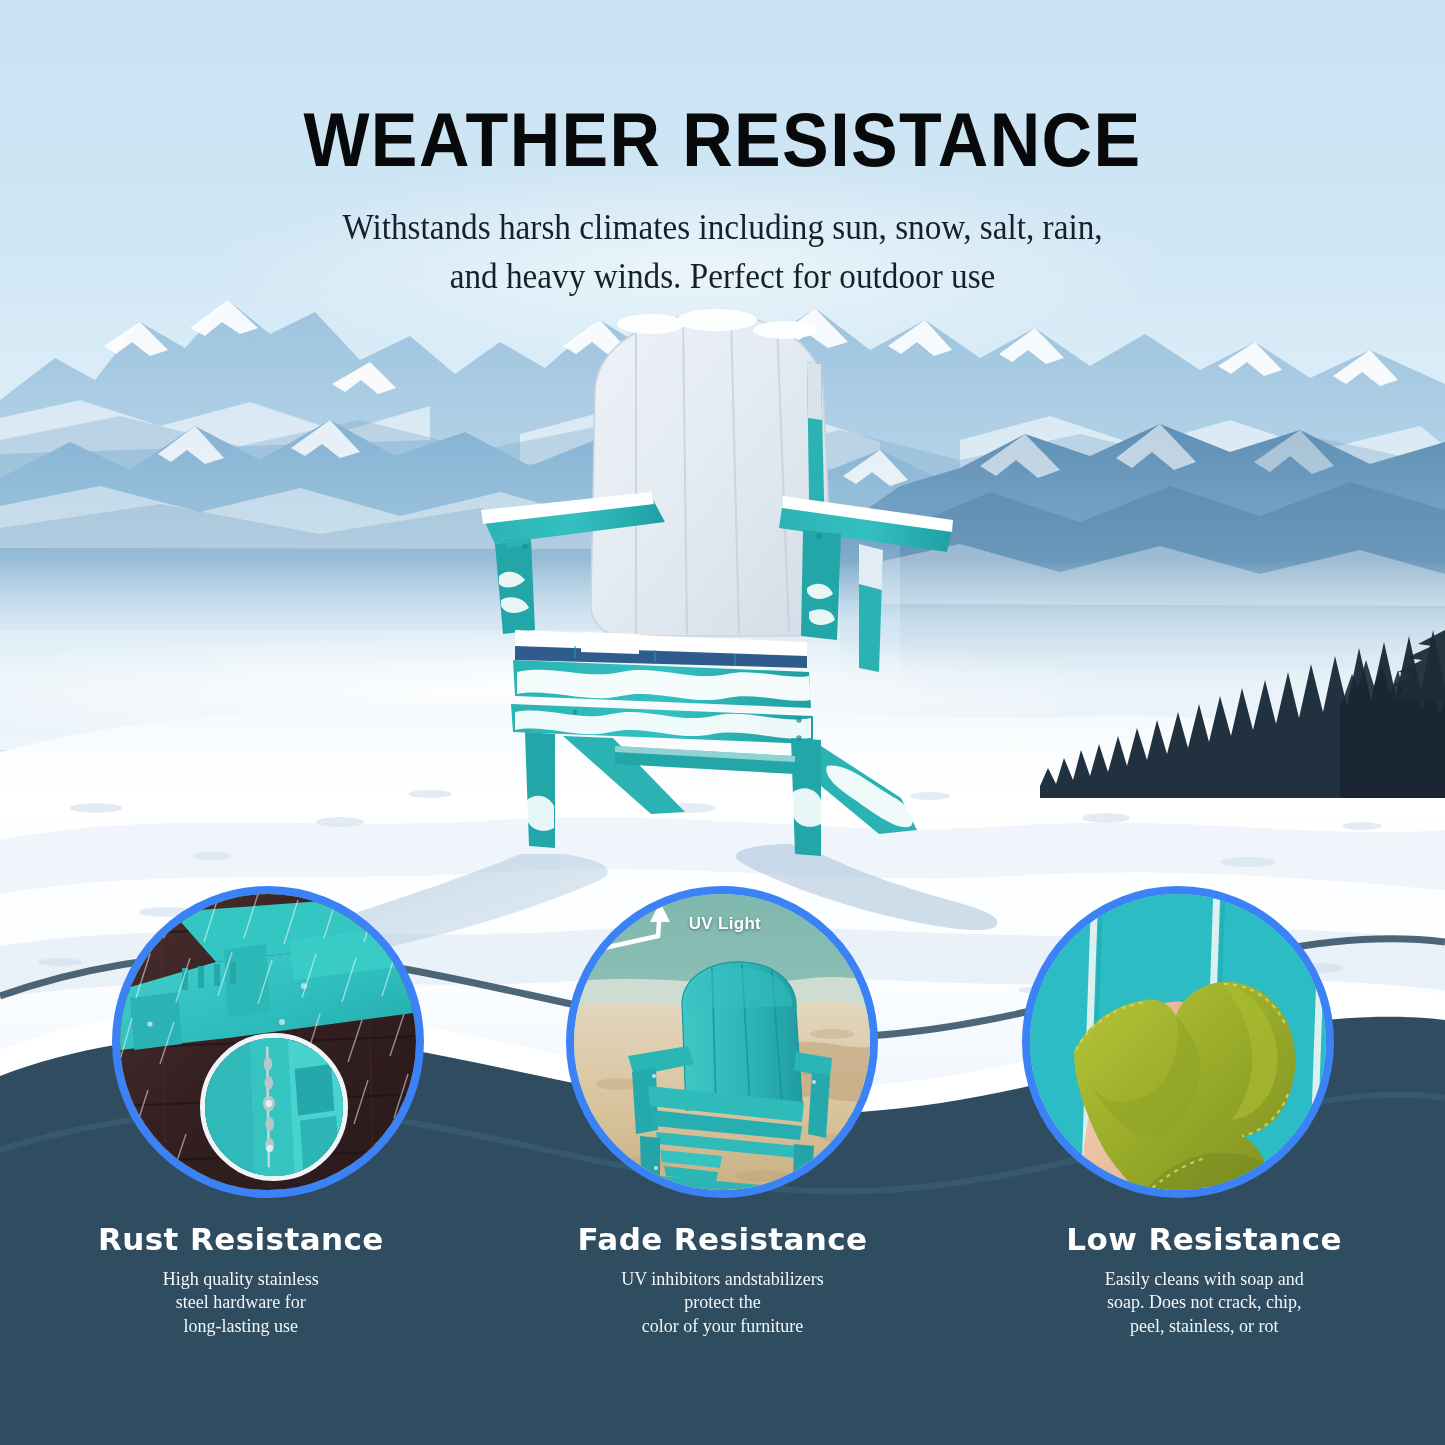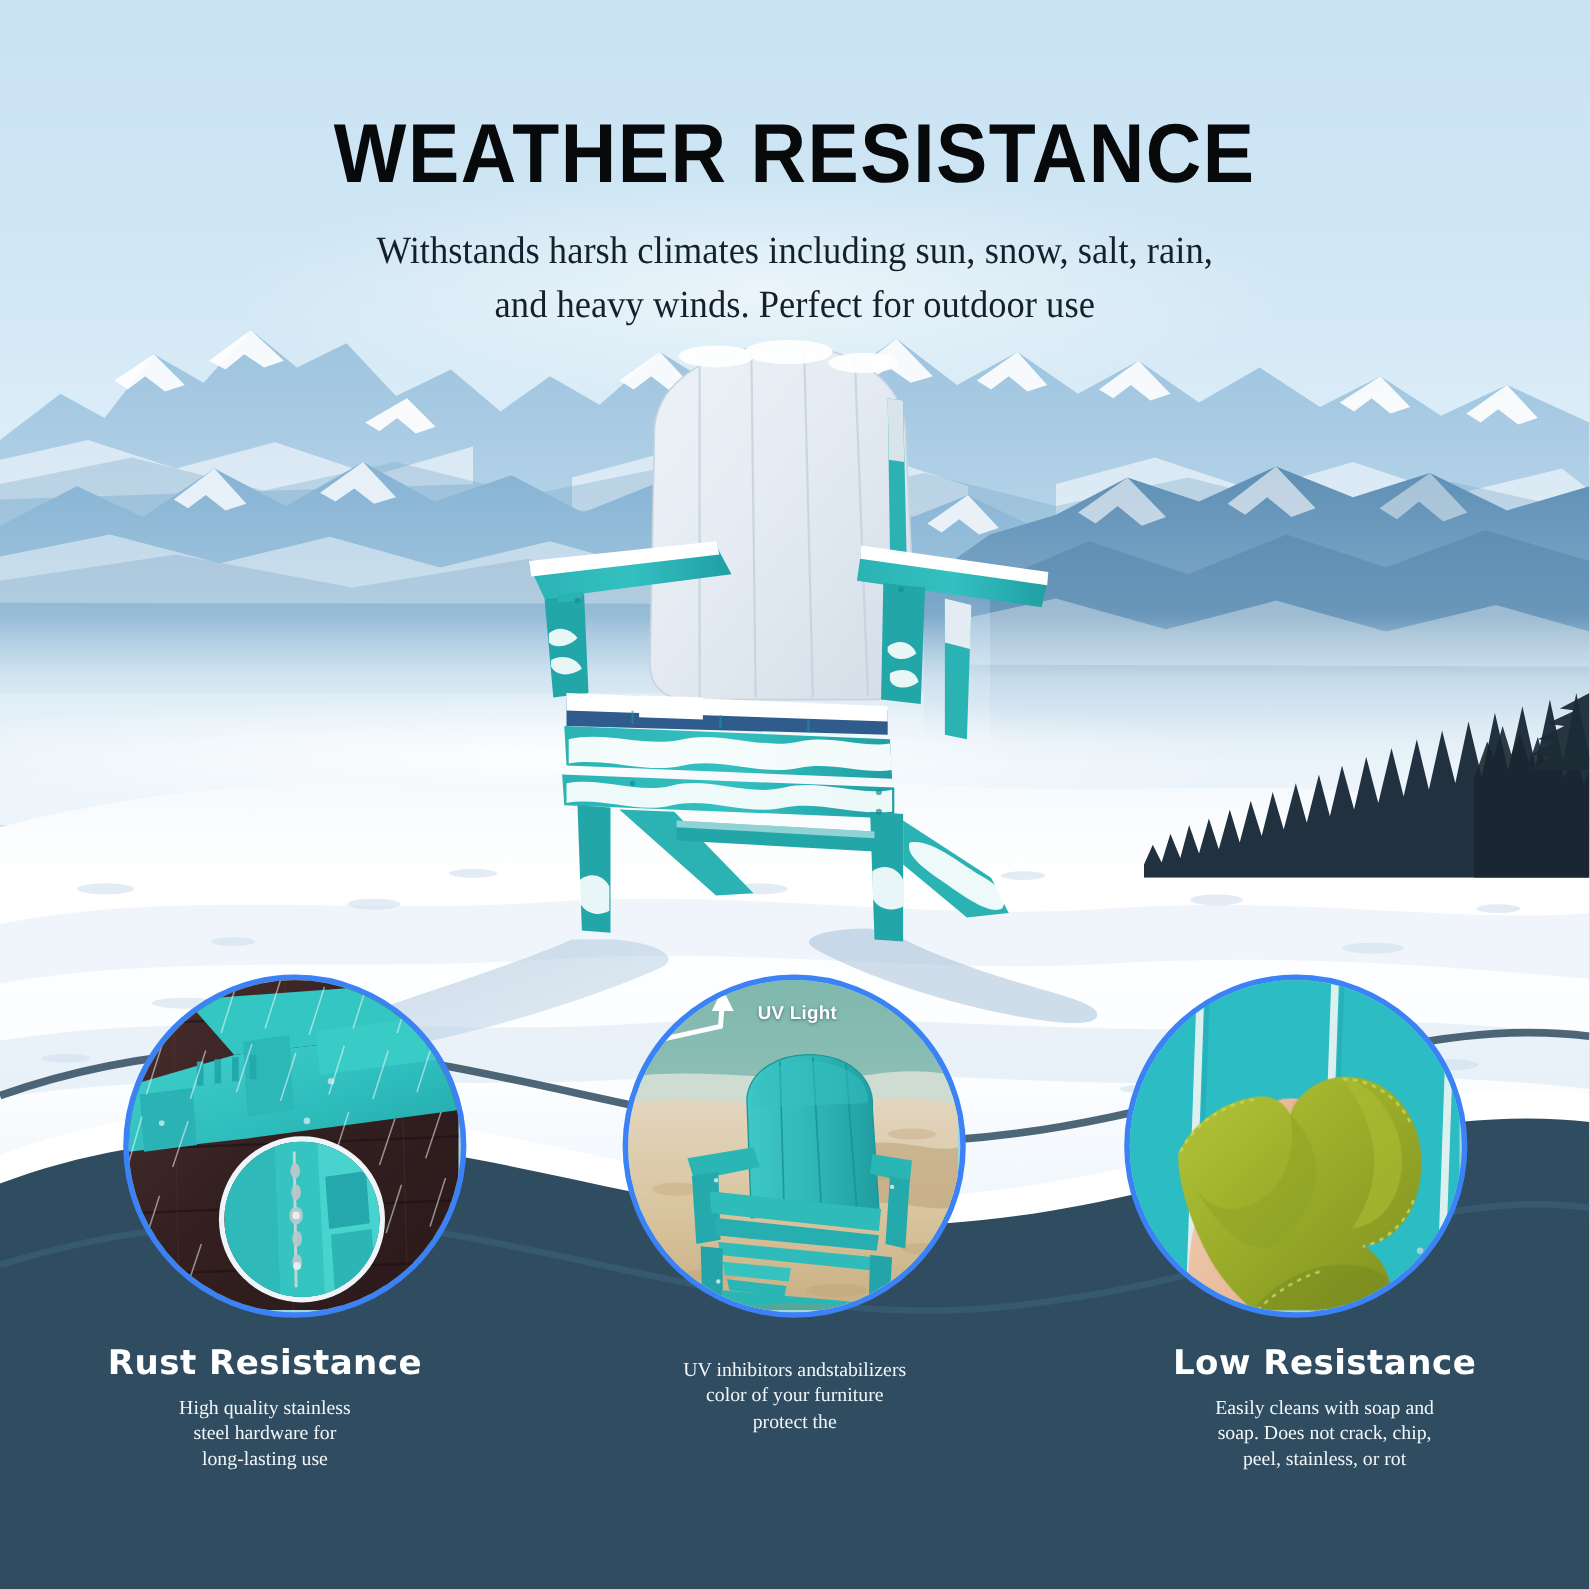--- a/index.html
+++ b/index.html
@@ -56,21 +56,21 @@
 
   
   .chair-wrap { position:absolute; left:455px; top:300px; width:540px; height:580px; z-index:12; }
 
   
   .wave-panel { position:absolute; left:0; top:900px; width:1445px; height:545px; z-index:14; }
 
   
   .circ {
     position:absolute; border-radius:50%;
-    border:5px solid #3b82f6; overflow:hidden; z-index:22;
+    border:8px solid #3b82f6; overflow:hidden; z-index:22;
     background:#9fd6dc;
   }
   .circ-1 { left:112px; top:886px; width:312px; height:312px; }
   .circ-2 { left:566px; top:886px; width:312px; height:312px; }
   .circ-3 { left:1022px; top:886px; width:312px; height:312px; }
 
   .circ-inner { position:absolute; inset:0; }
 
   
   .inset-circ {
@@ -613,24 +613,25 @@
     <div class="fcol">
       <div class="fhead">Rust Resistance</div>
       <div class="fbody">
         <span>High quality stainless</span>
         <span>steel hardware for</span>
         <span>long-lasting use</span>
       </div>
     </div>
 
     <div class="fcol">
+      <div class="fhead">Fade Resistance</div>
       <div class="fbody">
         <span>UV inhibitors andstabilizers</span>
+        <span>protect the</span>
         <span>color of your furniture</span>
-        <span>protect the</span>
       </div>
     </div>
 
     <div class="fcol">
       <div class="fhead">Low Resistance</div>
       <div class="fbody">
         <span>Easily cleans with soap and</span>
         <span>soap. Does not crack, chip,</span>
         <span>peel, stainless, or rot</span>
       </div>

